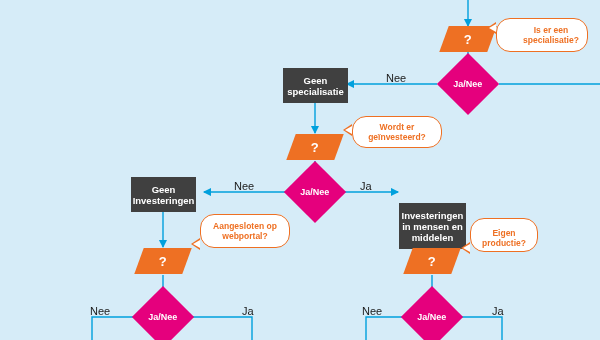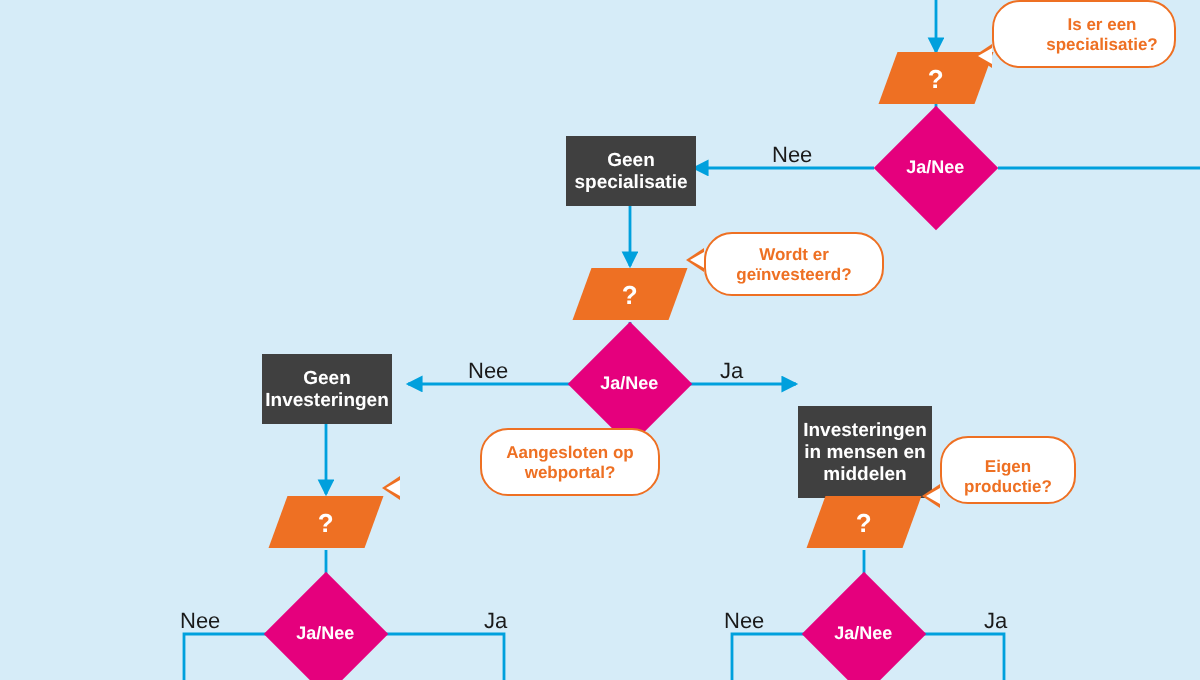--- a/index.html
+++ b/index.html
@@ -139,21 +139,21 @@
     <path d="M406,317 L366,317 L366,340"></path>
 
     <path d="M458,317 L502,317 L502,340"></path>
   </g>
 </svg>
 
 <div class="node para" style="left:444px;top:26px;width:48px;height:26px;">
   <span>?</span>
 </div>
 
-<div class="node bubble" style="left:496px;top:0px;width:92px;height:34px;padding-left:23px;">
+<div class="node bubble" style="left:496px;top:18px;width:92px;height:34px;padding-left:23px;">
   <span>Is er een specialisatie?</span>
 </div>
 <div class="bubble-tail" style="left:487px;top:22px;"></div>
 
 <div class="node diamond rot" style="left:446px;top:62px;width:44px;height:44px;">
   <span>Ja/Nee</span>
 </div>
 
 <div class="elabel" style="left:386px;top:72px;">Nee</div>
 
@@ -182,21 +182,21 @@
 </div>
 
 <div class="node box" style="left:399px;top:171px;width:67px;height:46px;margin-top:32px;">
   <span>Investeringen in mensen en middelen</span>
 </div>
 
 <div class="node para" style="left:139px;top:248px;width:48px;height:26px;">
   <span>?</span>
 </div>
 
-<div class="node bubble" style="left:200px;top:214px;width:90px;height:34px;margin-left:40px;">
+<div class="node bubble" style="left:200px;top:214px;width:90px;height:34px;">
   <span>Aangesloten op webportal?</span>
 </div>
 <div class="bubble-tail" style="left:191px;top:238px;"></div>
 
 <div class="node diamond rot" style="left:141px;top:295px;width:44px;height:44px;">
   <span>Ja/Nee</span>
 </div>
 
 <div class="elabel" style="left:90px;top:305px;">Nee</div>
 <div class="elabel" style="left:242px;top:305px;">Ja</div>

